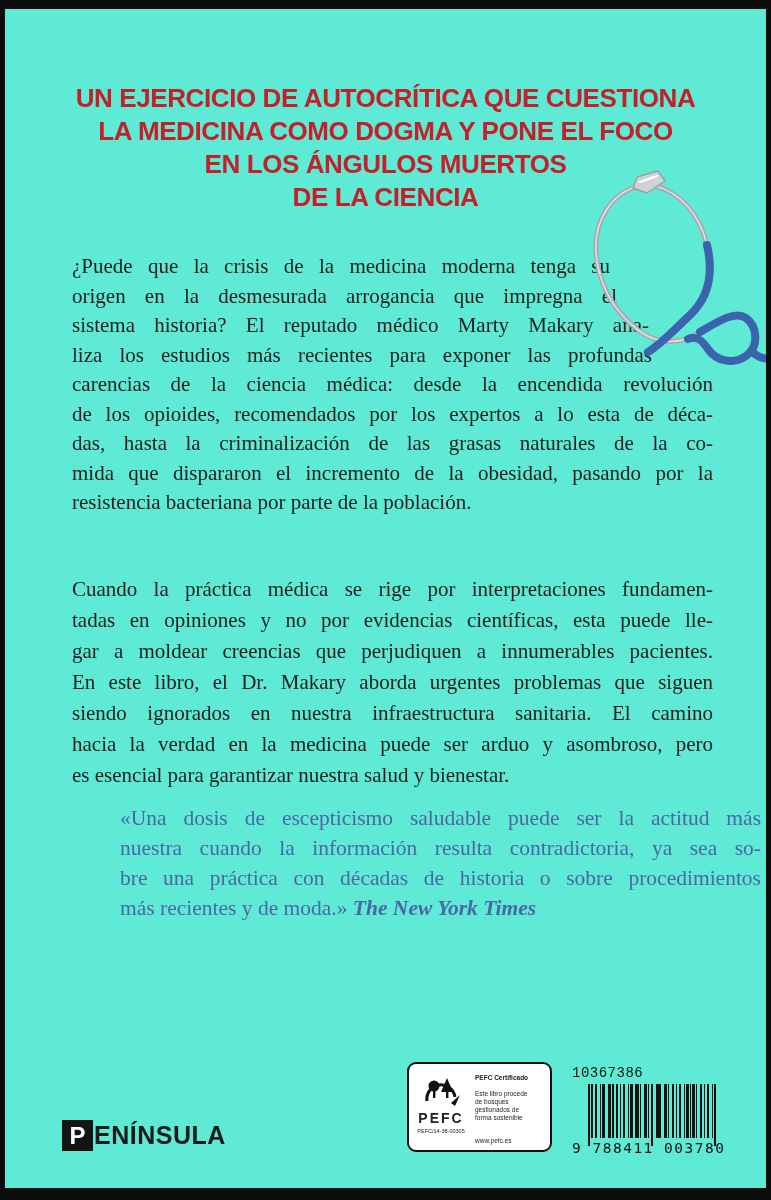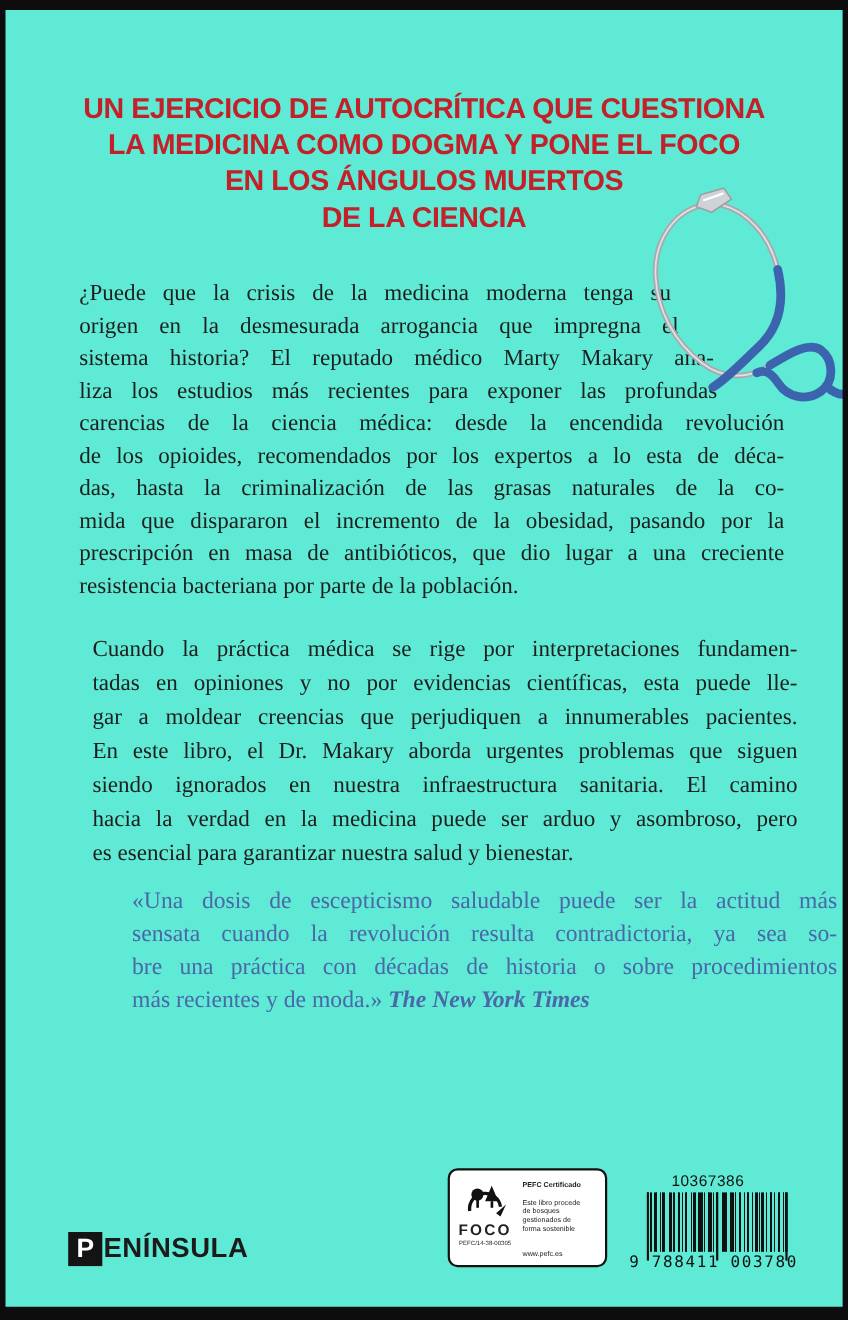--- a/index.html
+++ b/index.html
@@ -21,21 +21,21 @@
   .headline .line{text-align:center;text-align-last:center;}
   
   .para{position:absolute;left:72px;width:641px;font-size:21px;}
   .line{text-align:justify;text-align-last:justify;}
   .para .line:last-child{text-align-last:left;}
   .para1{top:252px;line-height:29.5px;}
   .para1 .line:nth-child(1){padding-right:103px;}
   .para1 .line:nth-child(2){padding-right:96px;}
   .para1 .line:nth-child(3){padding-right:64px;}
   .para1 .line:nth-child(4){padding-right:61px;}
-  .para2{top:574px;line-height:31px;margin-left:12px;}
+  .para2{top:574px;line-height:31px;}
   
   .quote{
     position:absolute;left:72px;top:803px;width:641px;
     font-size:21.5px;line-height:30px;color:#4a67a9;margin-left:48px;
   }
   .quote-last{text-align:left;text-align-last:left;}
   .quote-attrib{font-weight:bold;font-style:italic;}
   
   .steth{position:absolute;left:585px;top:158px;z-index:10;}
   
@@ -58,21 +58,21 @@
   .pefc-left{width:64px;display:flex;flex-direction:column;align-items:center;padding-top:9px;}
   .pefc-word{font-weight:bold;font-size:14px;letter-spacing:2px;line-height:14px;margin-top:2px;}
   .pefc-code{font-size:5.5px;margin-top:3px;white-space:nowrap;}
   .pefc-right{flex:1;padding:10px 6px 6px 2px;display:flex;flex-direction:column;}
   .pefc-title{font-weight:bold;font-size:6.5px;line-height:8px;}
   .pefc-desc{font-size:6.5px;line-height:8px;margin-top:8px;width:54px;}
   .pefc-url{font-size:6.5px;margin-top:auto;}
   
   .barcode{position:absolute;left:572px;top:1066px;width:146px;font-family:"DejaVu Sans Mono", monospace;color:#111;}
   .bc-number{
-    text-align:center;font-family:Liberation Sans, sans-serif;
+    text-align:left;font-family:Liberation Mono, monospace;
     font-size:14px;line-height:15px;padding-right:3px;letter-spacing:0.5px;
   }
   .bc-bars{
     position:relative;margin-left:16px;width:128px;height:54px;margin-top:3px;
     background-image:
       repeating-linear-gradient(90deg,#111 0 2px,transparent 2px 7px),
       repeating-linear-gradient(90deg,#111 0 1px,transparent 1px 4px),
       repeating-linear-gradient(90deg,transparent 0 3px,#111 3px 4px,transparent 4px 11px);
   }
   .bc-guard{position:absolute;top:0;width:2px;height:62px;background:#111;}
@@ -110,37 +110,36 @@
 
   <div class="para para1">
       <div class="line">¿Puede que la crisis de la medicina moderna tenga su</div>
       <div class="line">origen en la desmesurada arrogancia que impregna el</div>
       <div class="line">sistema historia? El reputado médico Marty Makary ana-</div>
       <div class="line">liza los estudios más recientes para exponer las profundas</div>
       <div class="line">carencias de la ciencia médica: desde la encendida revolución</div>
       <div class="line">de los opioides, recomendados por los expertos a lo esta de déca-</div>
       <div class="line">das, hasta la criminalización de las grasas naturales de la co-</div>
       <div class="line">mida que dispararon el incremento de la obesidad, pasando por la</div>
-      <div class="line">prescripción en masa de antibióticos, que dio lugar a una creciente</div>
       <div class="line">resistencia bacteriana por parte de la población.</div>
     </div>
   <div class="para para2">
       <div class="line">Cuando la práctica médica se rige por interpretaciones fundamen-</div>
       <div class="line">tadas en opiniones y no por evidencias científicas, esta puede lle-</div>
       <div class="line">gar a moldear creencias que perjudiquen a innumerables pacientes.</div>
       <div class="line">En este libro, el Dr. Makary aborda urgentes problemas que siguen</div>
       <div class="line">siendo ignorados en nuestra infraestructura sanitaria. El camino</div>
       <div class="line">hacia la verdad en la medicina puede ser arduo y asombroso, pero</div>
       <div class="line">es esencial para garantizar nuestra salud y bienestar.</div>
     </div>
 
   <div class="quote">
     <div class="quote-lines">
         <div class="line">«Una dosis de escepticismo saludable puede ser la actitud más</div>
-        <div class="line">sensata cuando la revolución resulta contradictoria, ya sea so-</div>
+        <div class="line">nuestra cuando la información resulta contradictoria, ya sea so-</div>
         <div class="line">bre una práctica con décadas de historia o sobre procedimientos</div>
       </div>
     <div class="line quote-last">
       <span>más recientes y de moda.» </span><span class="quote-attrib">The New York Times</span>
     </div>
   </div>
 
   <div class="publisher">
     <span class="p-box">
         <span>P</span>
@@ -151,21 +150,21 @@
   <div class="pefc">
     <div class="pefc-left">
       <svg width="42" height="36" viewBox="0 0 42 36">
         <path d="M7,28 A14 14 0 1 1 35 24" fill="none" stroke="#111" stroke-width="3"></path>
         <path d="M31,30 L40,22 L35,33 Z" fill="#111"></path>
         <circle cx="14" cy="13" r="5.5" fill="#111"></circle>
         <rect x="13" y="16" width="2.4" height="9" fill="#111"></rect>
         <path d="M27,5 L33,19 L21,19 Z" fill="#111"></path>
         <rect x="26" y="19" width="2.4" height="6" fill="#111"></rect>
       </svg>
-      <div class="pefc-word">FOCO</div>
+      <div class="pefc-word">PEFC</div>
       <div class="pefc-code">PEFC/14-38-00305</div>
     </div>
     <div class="pefc-right">
       <div class="pefc-title">PEFC Certificado</div>
       <div class="pefc-desc">Este libro procede de bosques gestionados de forma sostenible</div>
       <div class="pefc-url">www.pefc.es</div>
     </div>
   </div>
 
   <div class="barcode">

